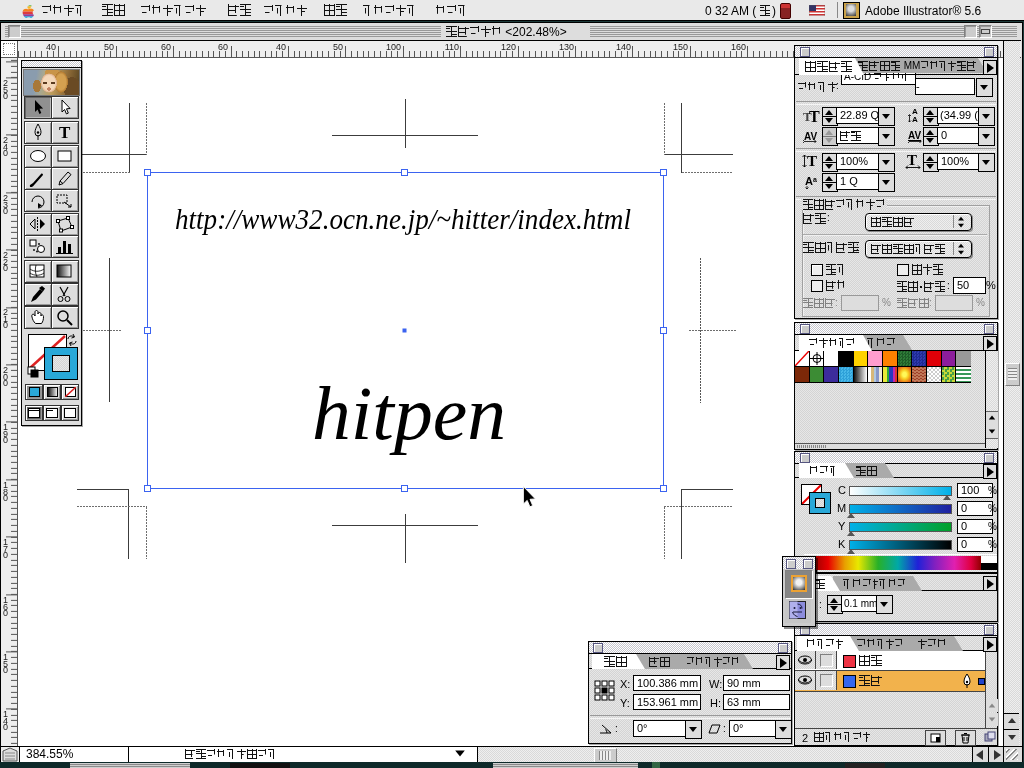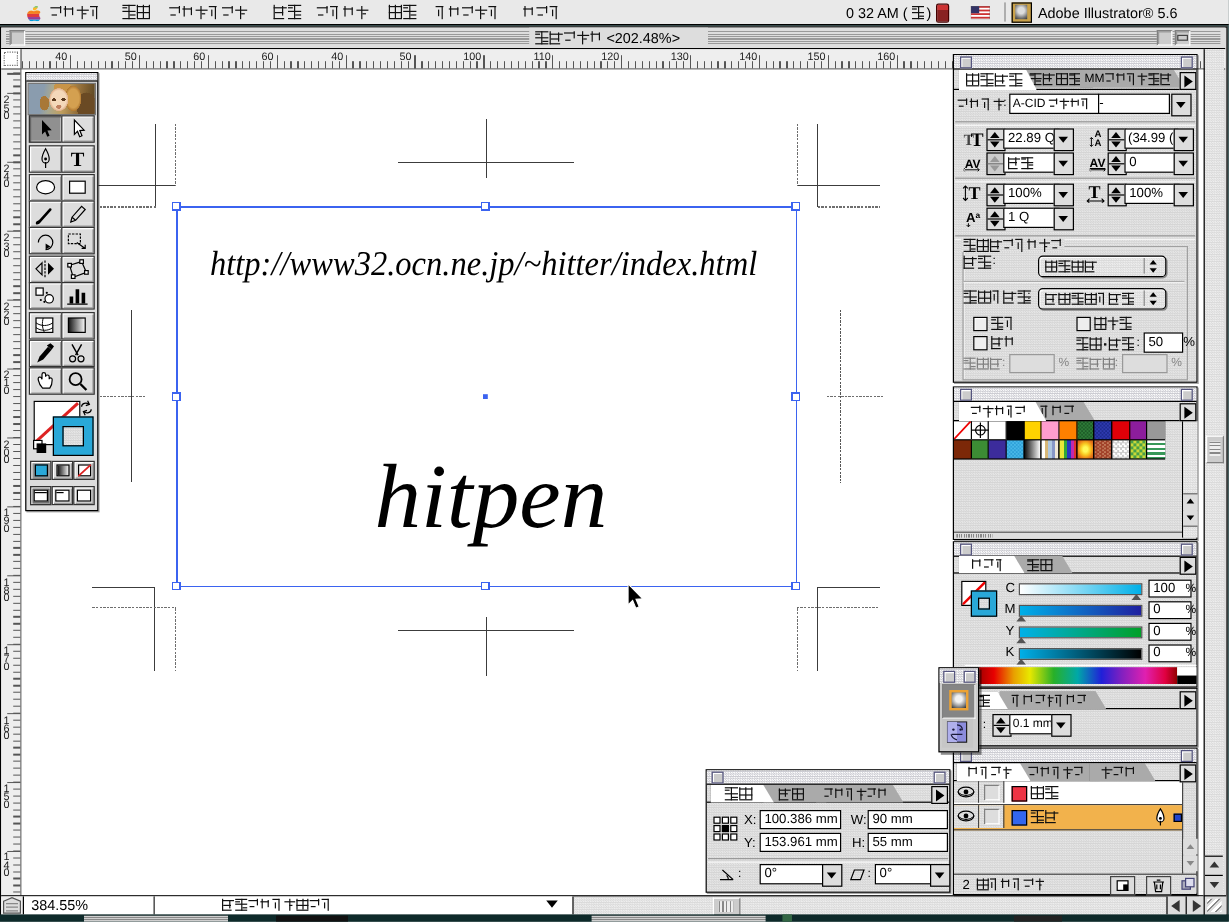--- a/index.html
+++ b/index.html
@@ -495,21 +495,21 @@
           <span class="jp"><i class="kj2" style="width:11px;height:11px"></i><i class="kj" style="width:11px;height:11px"></i><i class="kj3" style="width:11px;height:11px"></i><i class="kj" style="width:11px;height:11px"></i></span>
         </div>
   </div>
   <div class="tabline" style="top:28px"></div>
   <div class="arrbtn" style="left:188px;top:14px">
         <div class="tri-r"></div>
       </div>
 
   <span class="jp abs" style="left:3px;top:36px"><i class="ka" style="width:9px;height:10px"></i><i class="ka2" style="width:9px;height:10px"></i><i class="ka4" style="width:9px;height:10px"></i><i class="ka3" style="width:9px;height:10px"></i></span>
       <span class="abs" style="left:41px;top:34px;font-size:10px">:</span>
-  <div class="fld abs fldf" style="left:46px;top:32px;width:71px;height:15px;font-size:10px;padding-left:2px">A-CID&nbsp;<span class="jp"><i class="ka" style="width:8px;height:9px"></i><i class="ka3" style="width:8px;height:9px"></i><i class="ka2" style="width:8px;height:9px"></i><i class="ka4" style="width:8px;height:9px"></i></span></div>
+  <div class="fld abs fldf" style="left:46px;top:22px;width:71px;height:15px;font-size:10px;padding-left:2px">A-CID&nbsp;<span class="jp"><i class="ka" style="width:8px;height:9px"></i><i class="ka3" style="width:8px;height:9px"></i><i class="ka2" style="width:8px;height:9px"></i><i class="ka4" style="width:8px;height:9px"></i></span></div>
   <div class="fld abs" style="left:120px;top:32px;width:58px;height:15px;font-size:11px;line-height:15px">-</div>
   <div class="drop" style="left:181px;top:32px">
         <div class="t"></div>
       </div>
   <div class="sep" style="top:55px"></div>
 
   <svg class="abs" style="left:8px;top:62px" width="18" height="15">
         <text x="0" y="13" font-family="Liberation Serif" font-size="13px" font-weight="bold" fill="#444">T</text>
         <text x="6" y="14" font-family="Liberation Serif" font-size="16px" font-weight="bold">T</text>
       </svg>
@@ -932,21 +932,21 @@
         </g>
    <rect x="8" y="8" width="5" height="5" fill="#000" stroke="#000"></rect>
   </svg>
   <span class="abs" style="left:31px;top:36px;font-size:11px">X:</span>
   <div class="fld abs" style="left:44px;top:33px;width:63px;height:14px;font-size:11px;line-height:14px;padding-left:3px">100.386 mm</div>
   <span class="abs" style="left:120px;top:36px;font-size:11px">W:</span>
   <div class="fld abs" style="left:134px;top:33px;width:62px;height:14px;font-size:11px;line-height:14px;padding-left:3px">90 mm</div>
   <span class="abs" style="left:31px;top:55px;font-size:11px">Y:</span>
   <div class="fld abs" style="left:44px;top:52px;width:63px;height:14px;font-size:11px;line-height:14px;padding-left:3px">153.961 mm</div>
   <span class="abs" style="left:121px;top:55px;font-size:11px">H:</span>
-  <div class="fld abs" style="left:134px;top:52px;width:62px;height:14px;font-size:11px;line-height:14px;padding-left:3px">55 mm</div>
+  <div class="fld abs" style="left:134px;top:52px;width:62px;height:14px;font-size:11px;line-height:14px;padding-left:3px">63 mm</div>
   <div class="sep" style="top:73px"></div>
   <svg class="abs" style="left:10px;top:81px" width="14" height="12">
         <path d="M1,10 l11,0 M12,10 l-9,-8" stroke="#000" fill="none"></path>
         <path d="M8,10 a5,5 0 0 0 -1.5,-3.5" stroke="#000" fill="none"></path>
       </svg>
   <span class="abs" style="left:26px;top:81px;font-size:10px">:</span>
   <div class="fld abs" style="left:44px;top:78px;width:52px;height:15px;font-size:11px;line-height:15px;padding-left:3px">0°</div>
   <div class="drop" style="left:96px;top:78px">
         <div class="t"></div>
       </div>

